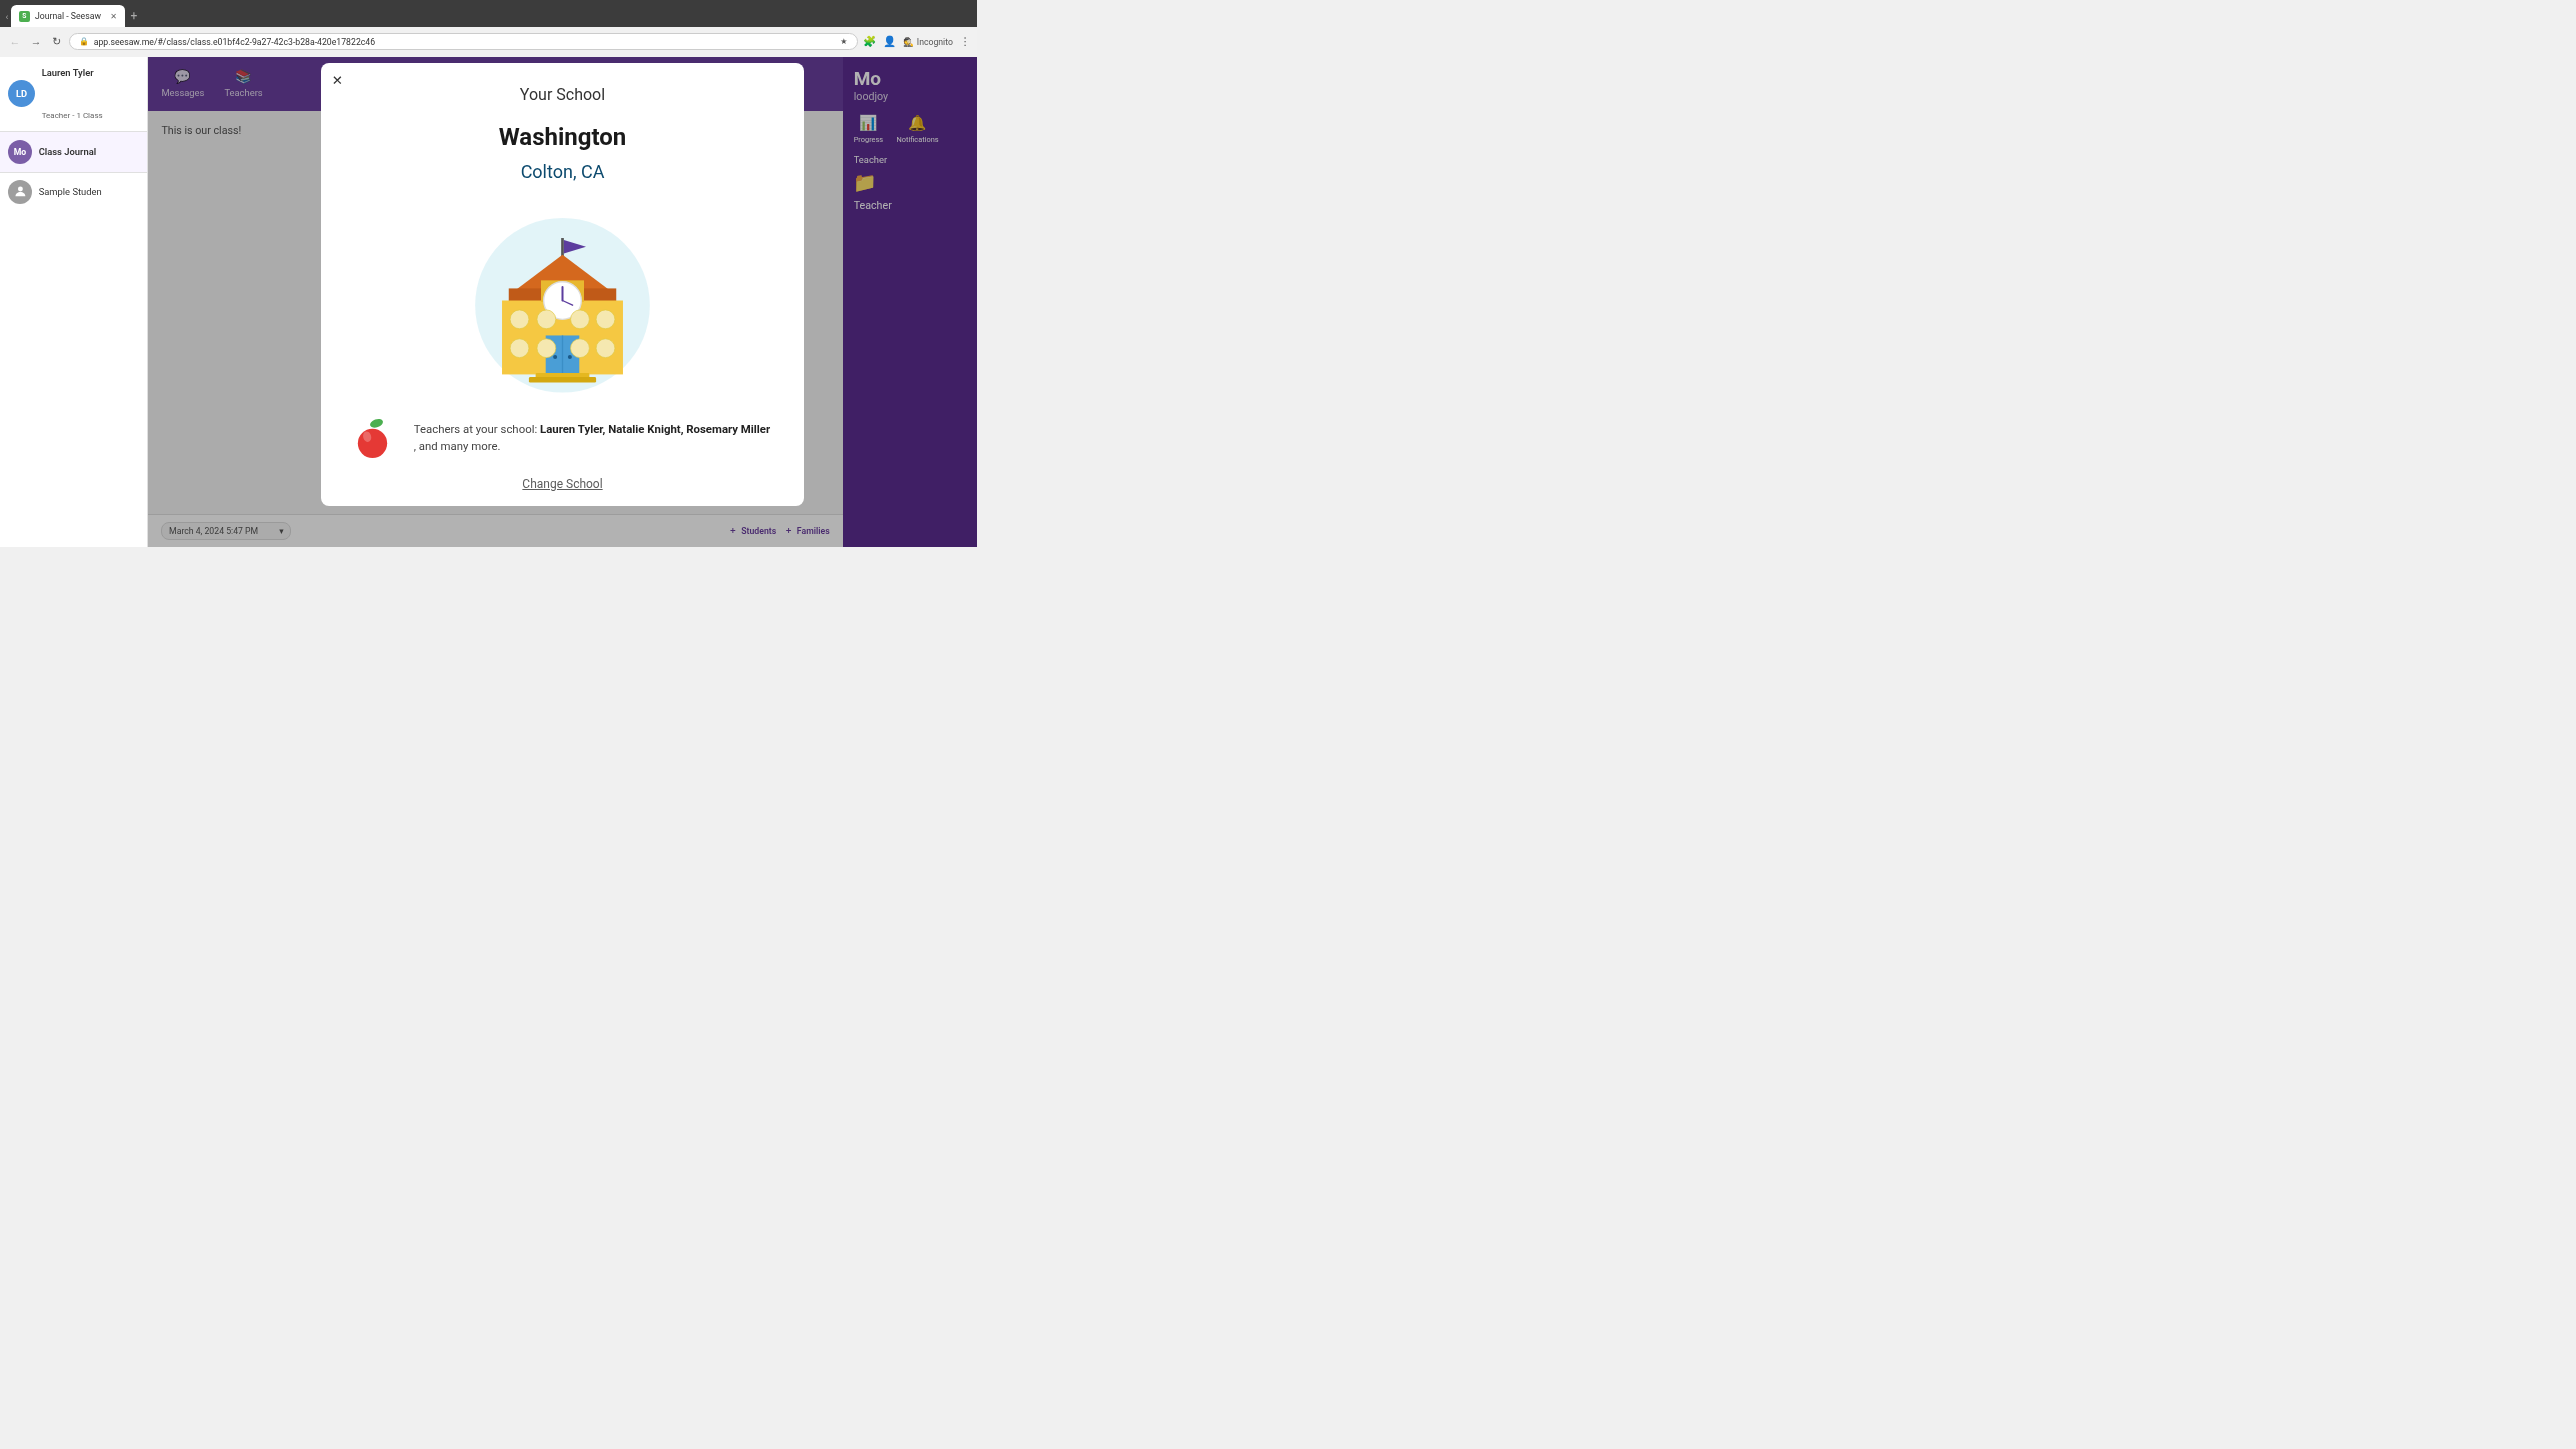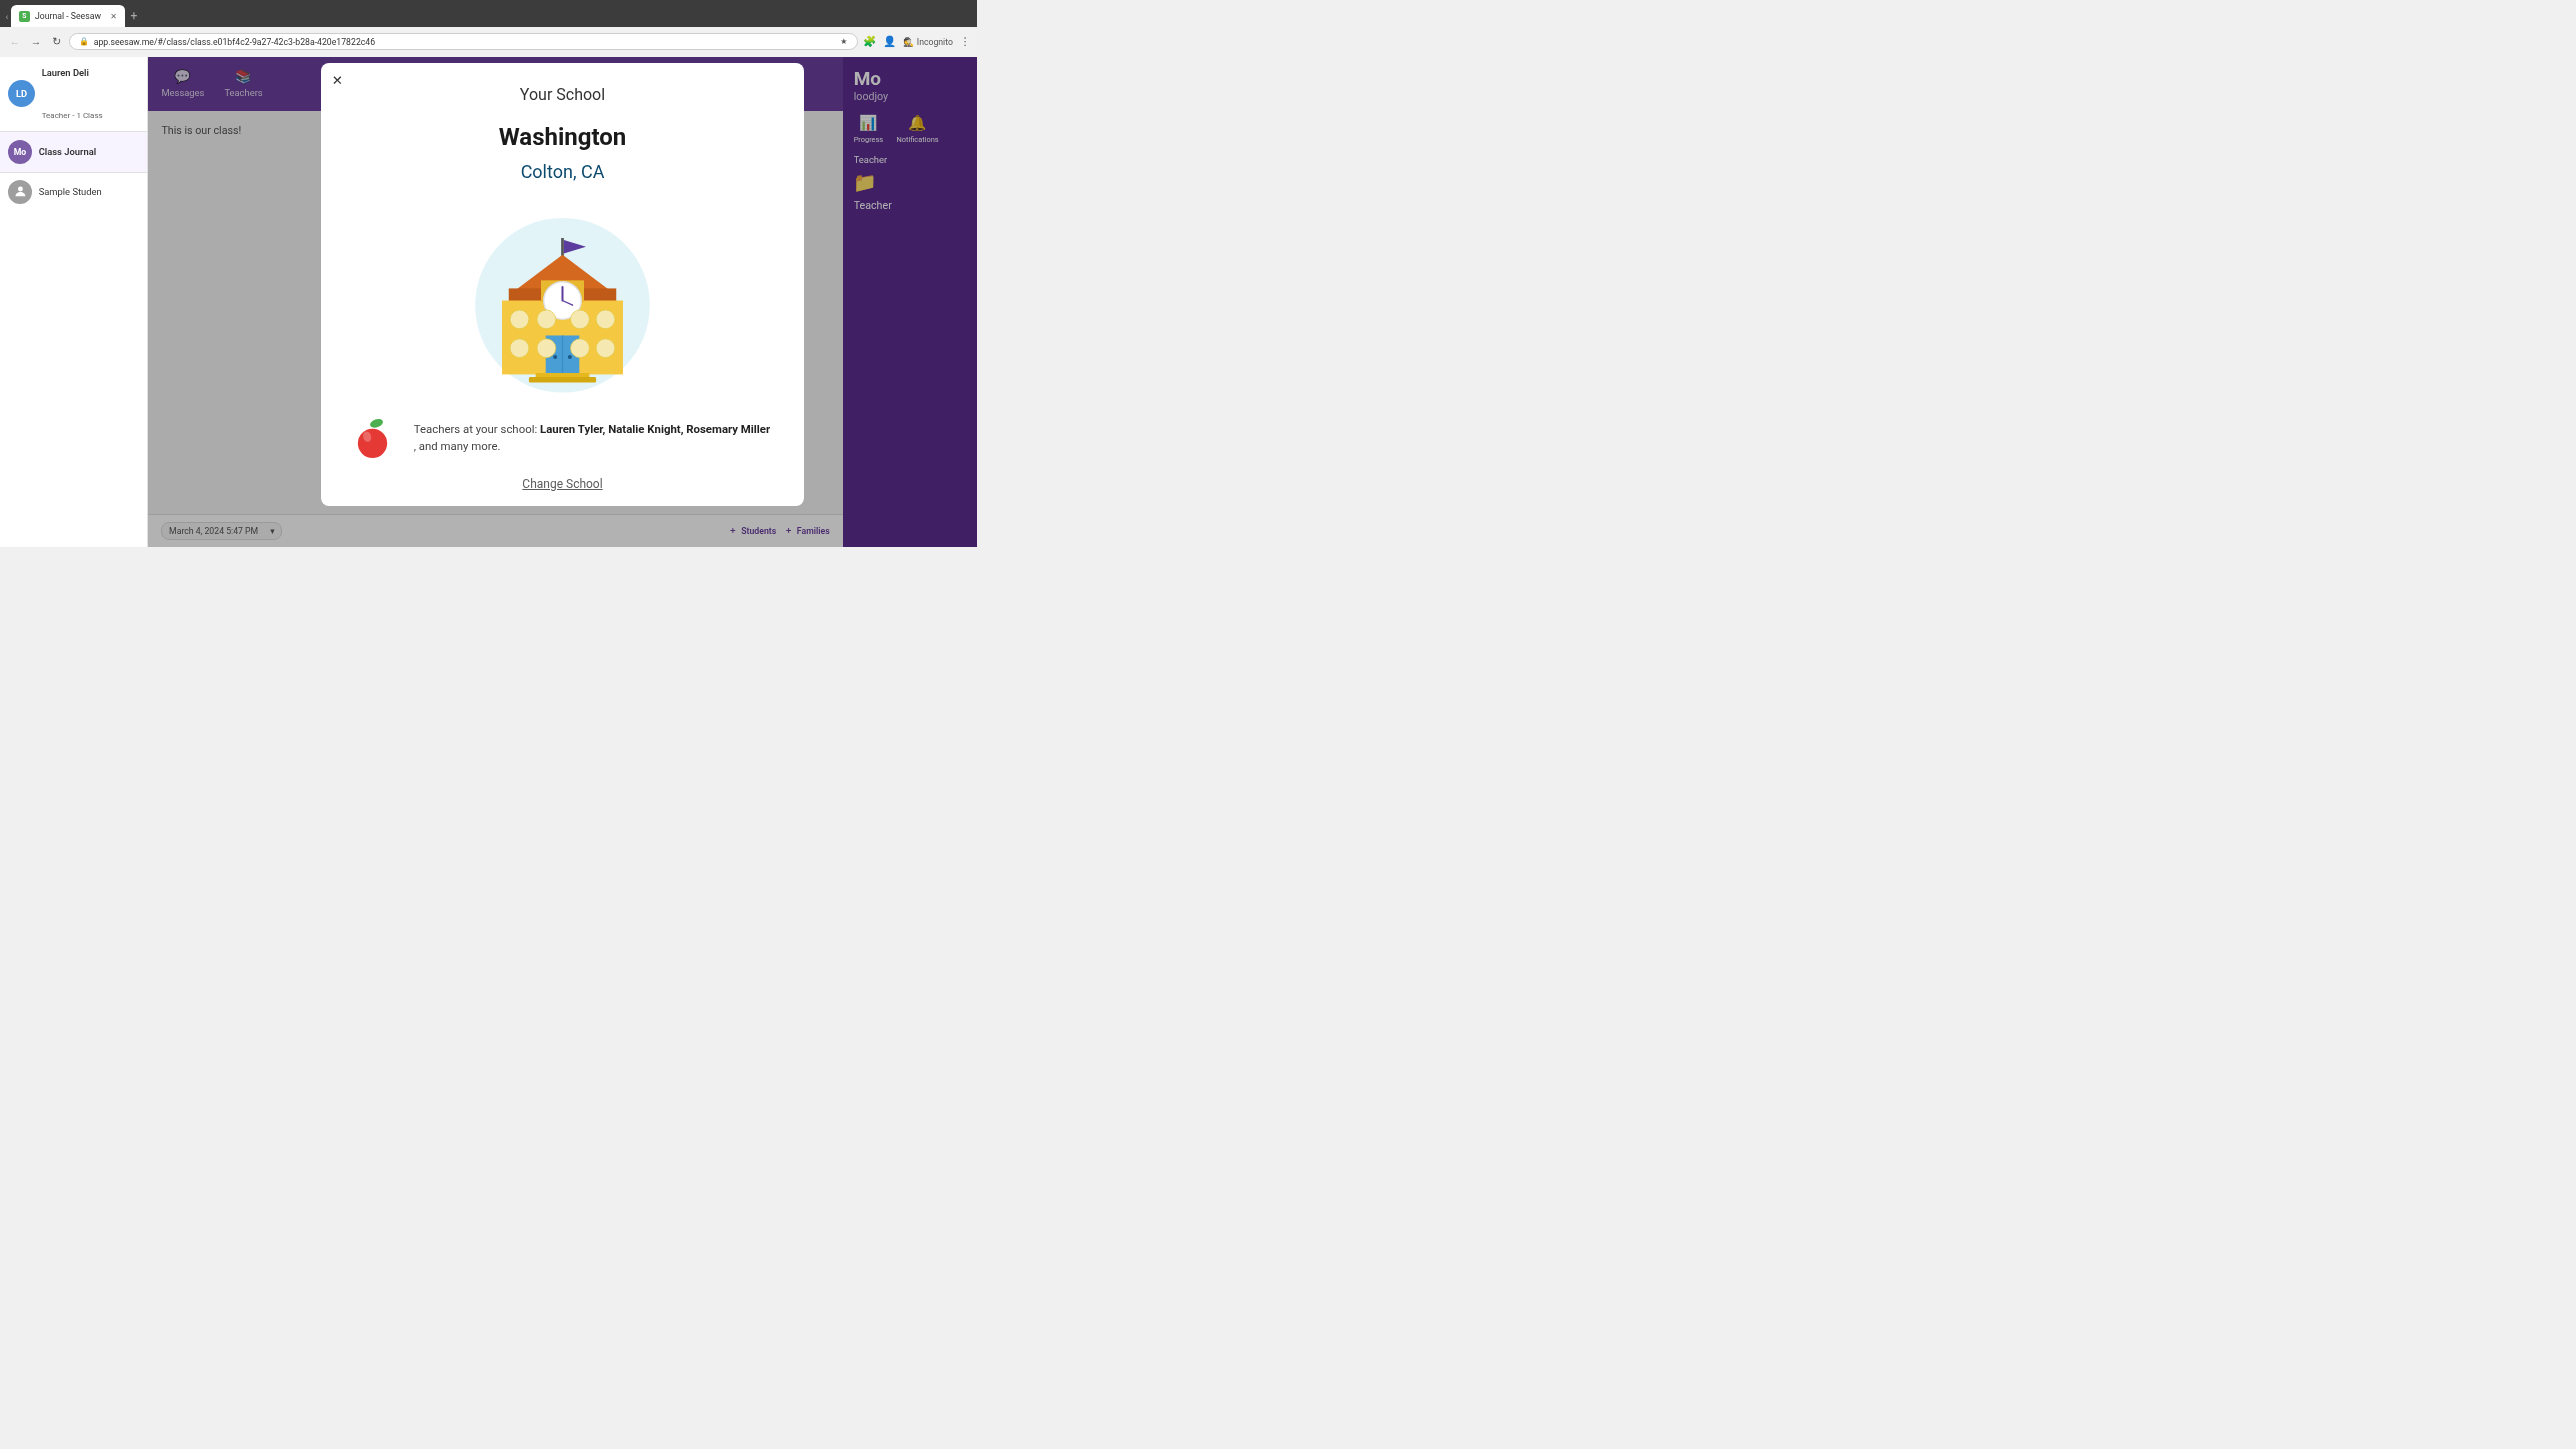--- a/index.html
+++ b/index.html
@@ -278,21 +278,21 @@
       background: white;
       border-top: 0.7px solid #e0e0e0;
       display: flex;
       align-items: center;
       justify-content: space-between;
       padding: 0 13.4px;
     }
     .date-selector {
       display: flex;
       align-items: center;
-      gap: 12px;
+      gap: 21px;
       font-size: 8.7px;
       color: #555;
       background: #f5f5f5;
       border: 0.7px solid #ddd;
       border-radius: 8px;
       padding: 2.7px 6.7px;
     }
     .bottom-actions {
       display: flex;
       gap: 8px;
@@ -435,21 +435,21 @@
 </div>
 
 <div class="app-container">
 
   <div class="sidebar">
     <div class="sidebar-user">
       <div class="user-avatar">
         <span>LD</span>
       </div>
       <div>
-        <div class="user-info-name">Lauren Deli</div>
+        <div class="user-info-name">Lauren Tyler</div>
         <div class="user-info-role">Teacher - 1 Class</div>
       </div>
     </div>
     <div class="sidebar-class-item">
       <div class="class-avatar">
         <span>Mo</span>
       </div>
       <div class="class-name">Class Journal</div>
     </div>
     <div class="sidebar-student">

